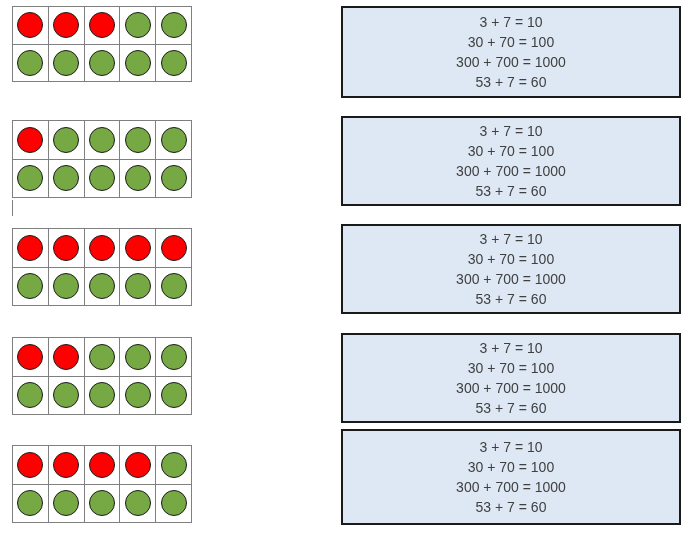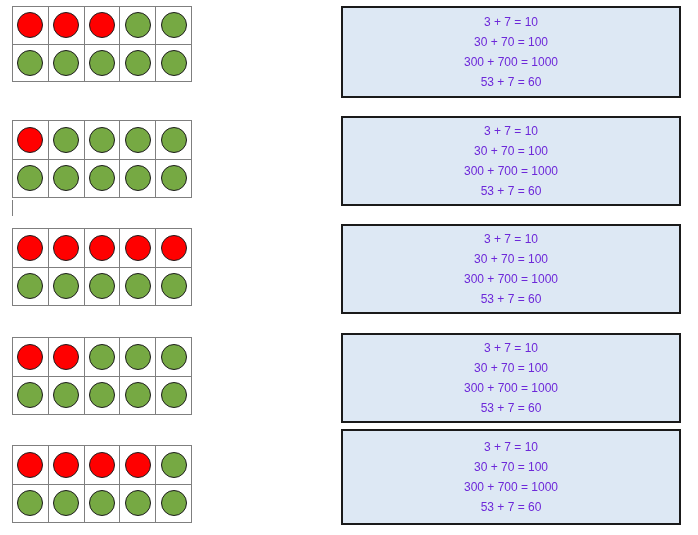--- a/index.html
+++ b/index.html
@@ -66,22 +66,22 @@
     width: 340px;
     box-sizing: border-box;
     background: #dde8f4;
     border: 2px solid #1a1a1a;
     display: flex;
     flex-direction: column;
     align-items: center;
     justify-content: center;
   }
   .fact-line {
-    color: #6d28d9;
-    font-size: 12px;
+    color: #404040;
+    font-size: 14px;
     line-height: 20px;
     white-space: nowrap;
     text-align: right;
   }
 </style>
 </head>
 <body>
 
 <div id="worksheet">
 

